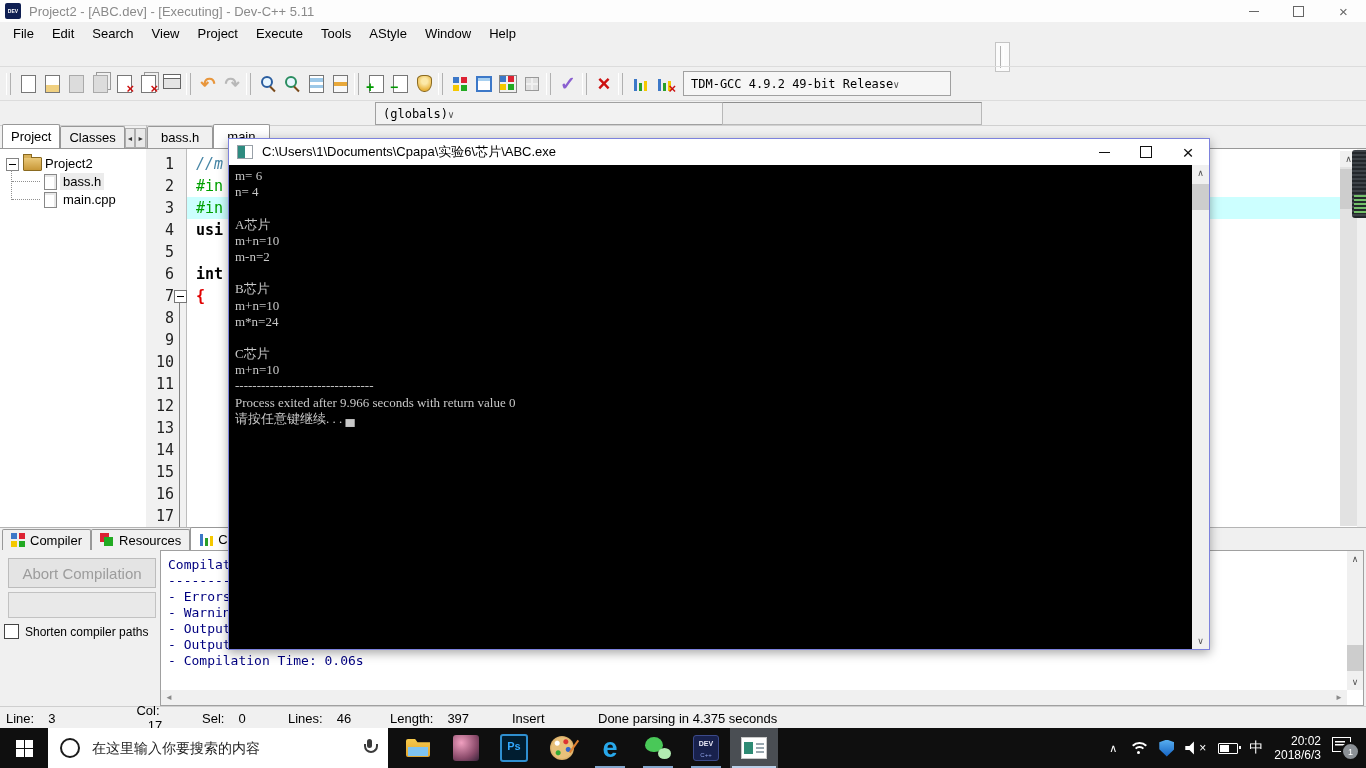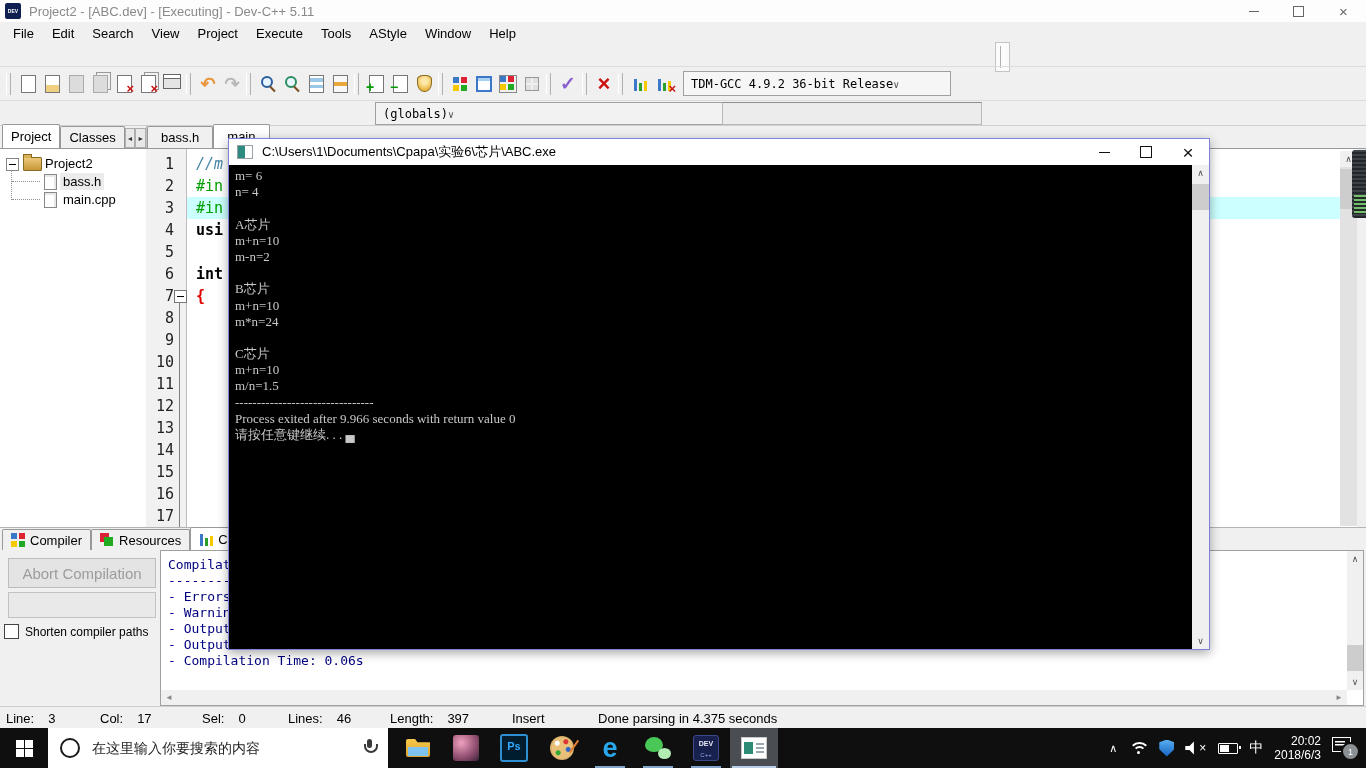--- a/index.html
+++ b/index.html
@@ -166,21 +166,21 @@
   #log-vscroll{position:absolute;right:0;top:0;width:16px;bottom:15px;background:#f0f0f0;display:flex;flex-direction:column;}
   #log-vscroll .track{flex:1;position:relative;}
   #log-vthumb{position:absolute;left:0;top:78px;width:16px;height:26px;background:#cdcdcd;}
   #log-hscroll{position:absolute;left:0;right:16px;bottom:0;height:15px;background:#f0f0f0;display:flex;justify-content:space-between;align-items:center;}
   .hbtn{width:16px;height:15px;display:flex;align-items:center;justify-content:center;color:#8a8a8a;font-size:8px;}
   
   #statusbar{left:0;top:706px;width:1366px;height:22px;background:#f0f0f0;border-top:1px solid #cfcfcf;
      display:flex;align-items:center;font-size:13px;}
   .scell{display:flex;align-items:center;padding-left:6px;}
   .sv{margin-left:14px;}
-  .w1{width:88px;} .w2{width:96px;} .w3{width:80px;} .w4{width:96px;} .w5{width:116px;} .w6{width:80px;}
+  .w1{width:88px;} .w2{width:96px;flex-direction:column;} .w3{width:80px;} .w4{width:96px;} .w5{width:116px;} .w6{width:80px;}
   
   #taskbar{left:0;top:728px;width:1366px;height:40px;background:#0f0f0f;z-index:100;display:flex;align-items:center;}
   #start-btn{width:48px;height:40px;display:flex;align-items:center;justify-content:center;}
   #winlogo{display:grid;grid-template-columns:8px 8px;grid-template-rows:8px 8px;gap:1px;}
   #winlogo span{background:#fff;}
   #searchbox{width:340px;height:40px;background:#fff;display:flex;align-items:center;}
   .cring{width:16px;height:16px;border:2.5px solid #1b1b1b;border-radius:50%;margin:0 10px 0 12px;flex:0 0 auto;}
   #search-input{flex:1;border:0;outline:none;font-size:14px;font-family:"Liberation Sans",sans-serif;background:transparent;color:#000000;}
   #search-input::placeholder{color:#1f1f1f;opacity:1;}
   .mic{position:relative;width:14px;height:20px;margin-right:12px;flex:0 0 auto;}
@@ -315,21 +315,21 @@
     <div class="tgroup">
         <span class="tbi i-abort-compilation"></span>
       </div>
     <span class="tgrip"></span>
     <div class="tgroup">
         <span class="tbi i-profile-analysis"></span>
         <span class="tbi i-delete-profiling-information"></span>
       </div>
   </div>
   <div id="compiler-combo" class="abs combo">
-    <span>TDM-GCC 4.9.2 36-bit Release</span>
+    <span>TDM-GCC 4.9.2 49-bit Release</span>
     <span class="g-chev"></span>
   </div>
 
   <div id="toolbar2" class="abs"></div>
   <div id="globals-combo" class="abs combo">
     <span>(globals)</span>
     <span class="g-chev"></span>
   </div>
   <div id="sunken-panel" class="abs"></div>
 
@@ -484,21 +484,20 @@
             <div class="conline">A芯片</div>
             <div class="conline">m+n=10</div>
             <div class="conline">m-n=2</div>
             <div class="conline"></div>
             <div class="conline">B芯片</div>
             <div class="conline">m+n=10</div>
             <div class="conline">m*n=24</div>
             <div class="conline"></div>
             <div class="conline">C芯片</div>
             <div class="conline">m+n=10</div>
-            <div class="conline">m/n=1.5</div>
             <div class="conline">--------------------------------</div>
             <div class="conline">Process exited after 9.966 seconds with return value 0</div>
             <div class="conline">请按任意键继续. . . ▄</div>
           </div>
       </div>
       <div id="cscroll">
         <div class="sbtn g-up"></div>
         <div class="track">
           <div id="cthumb"></div>
         </div>

